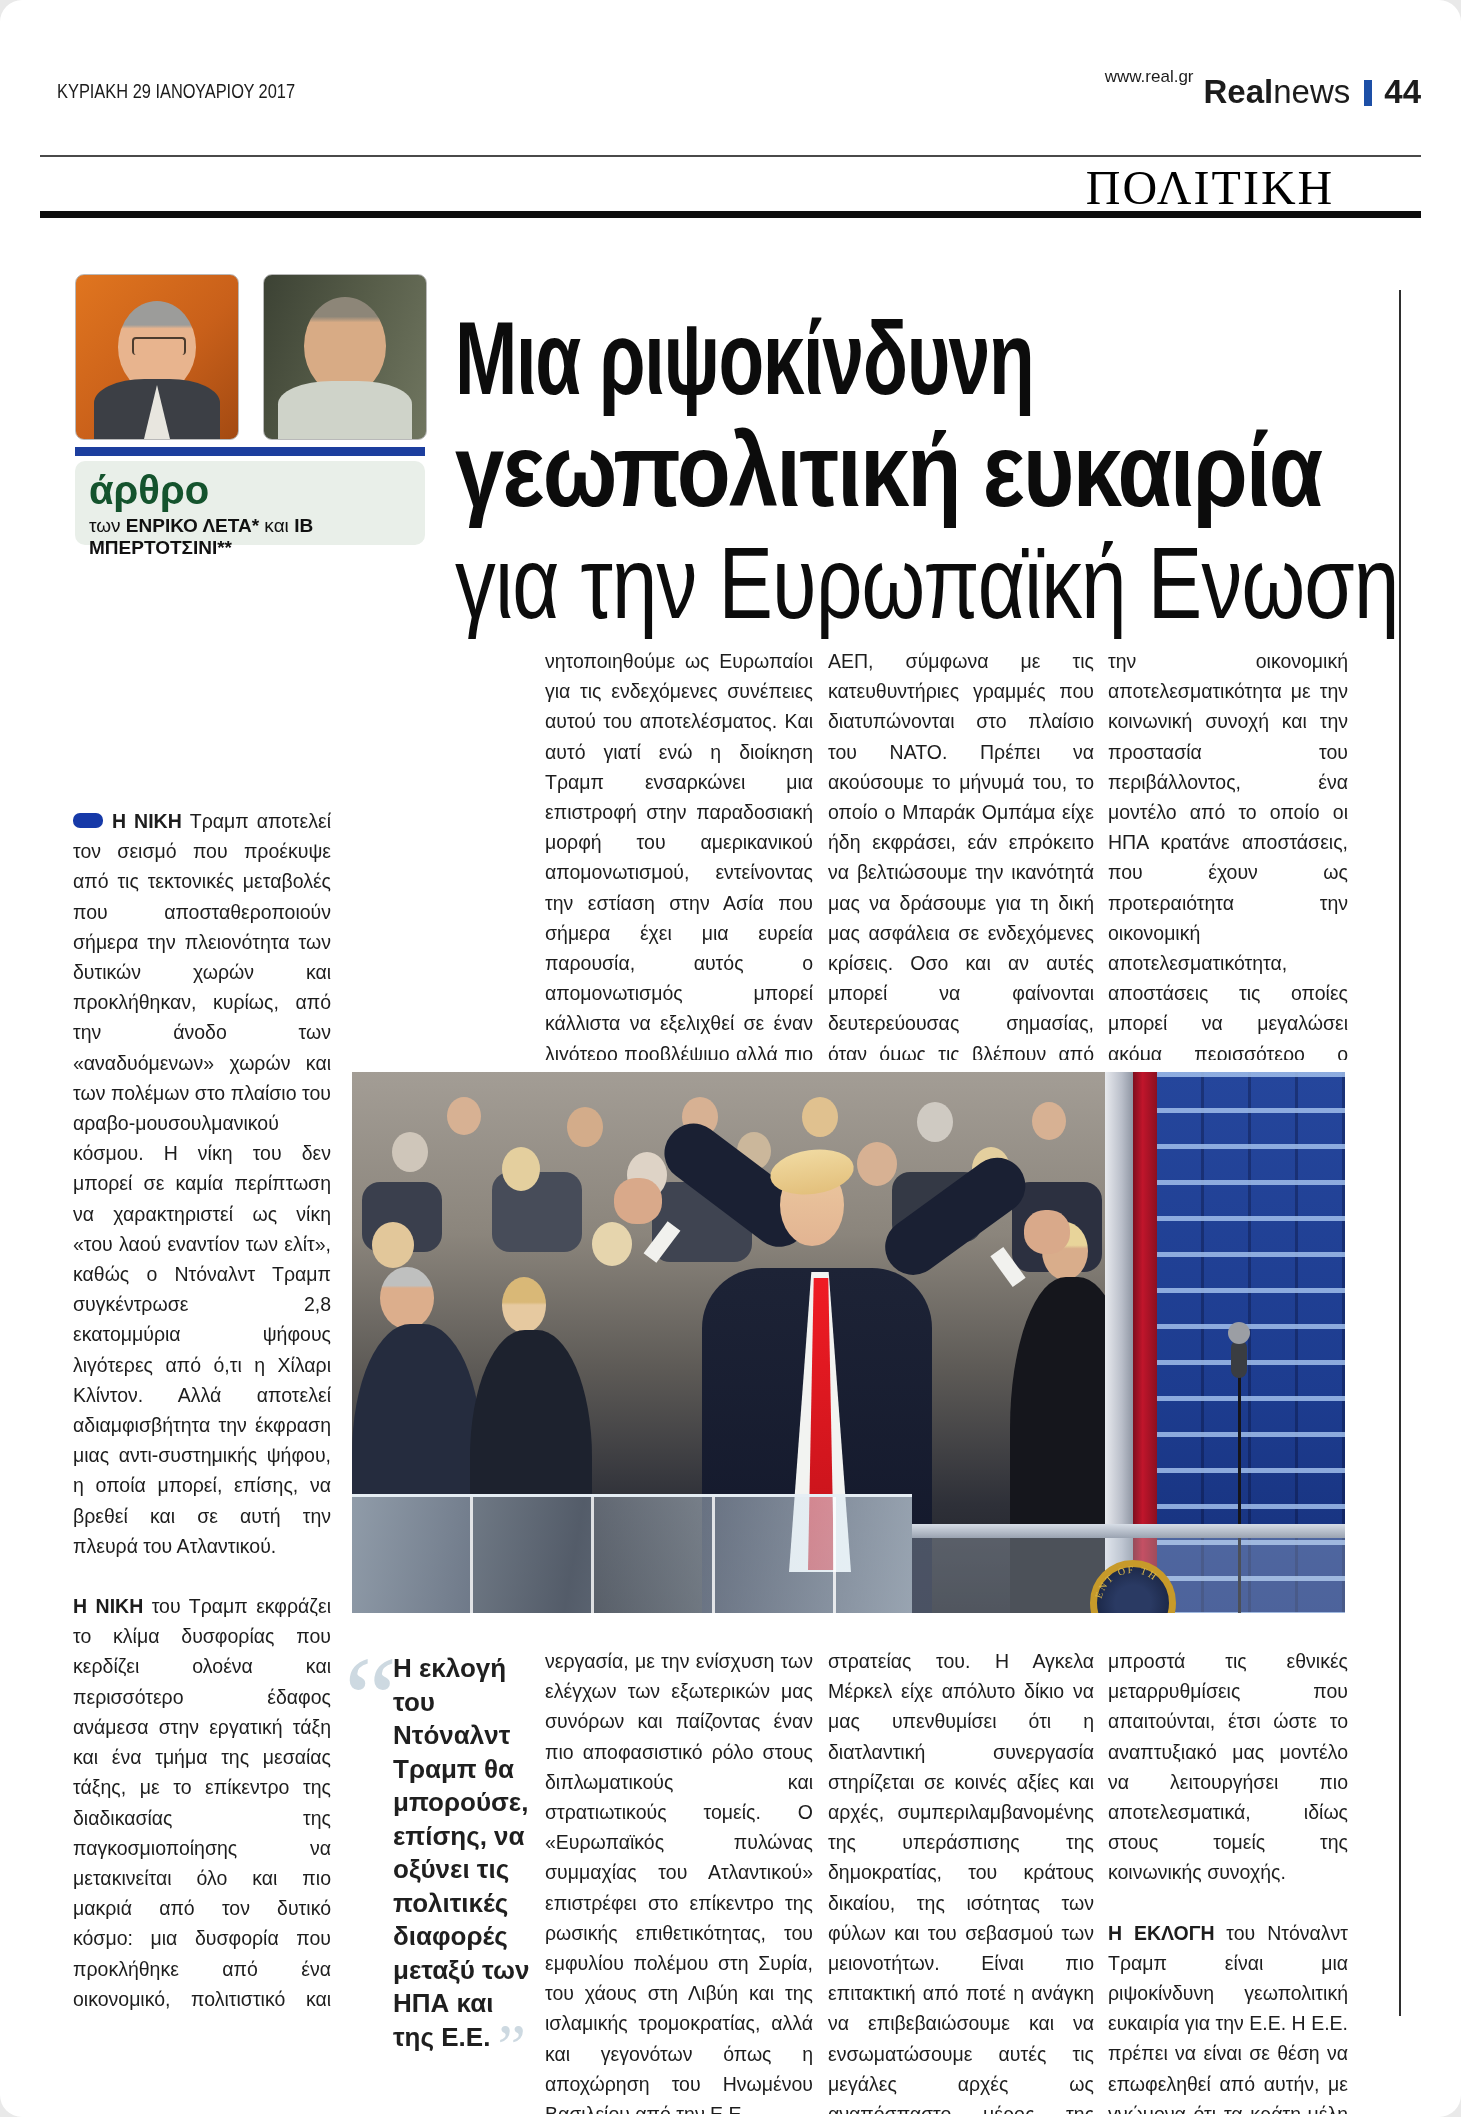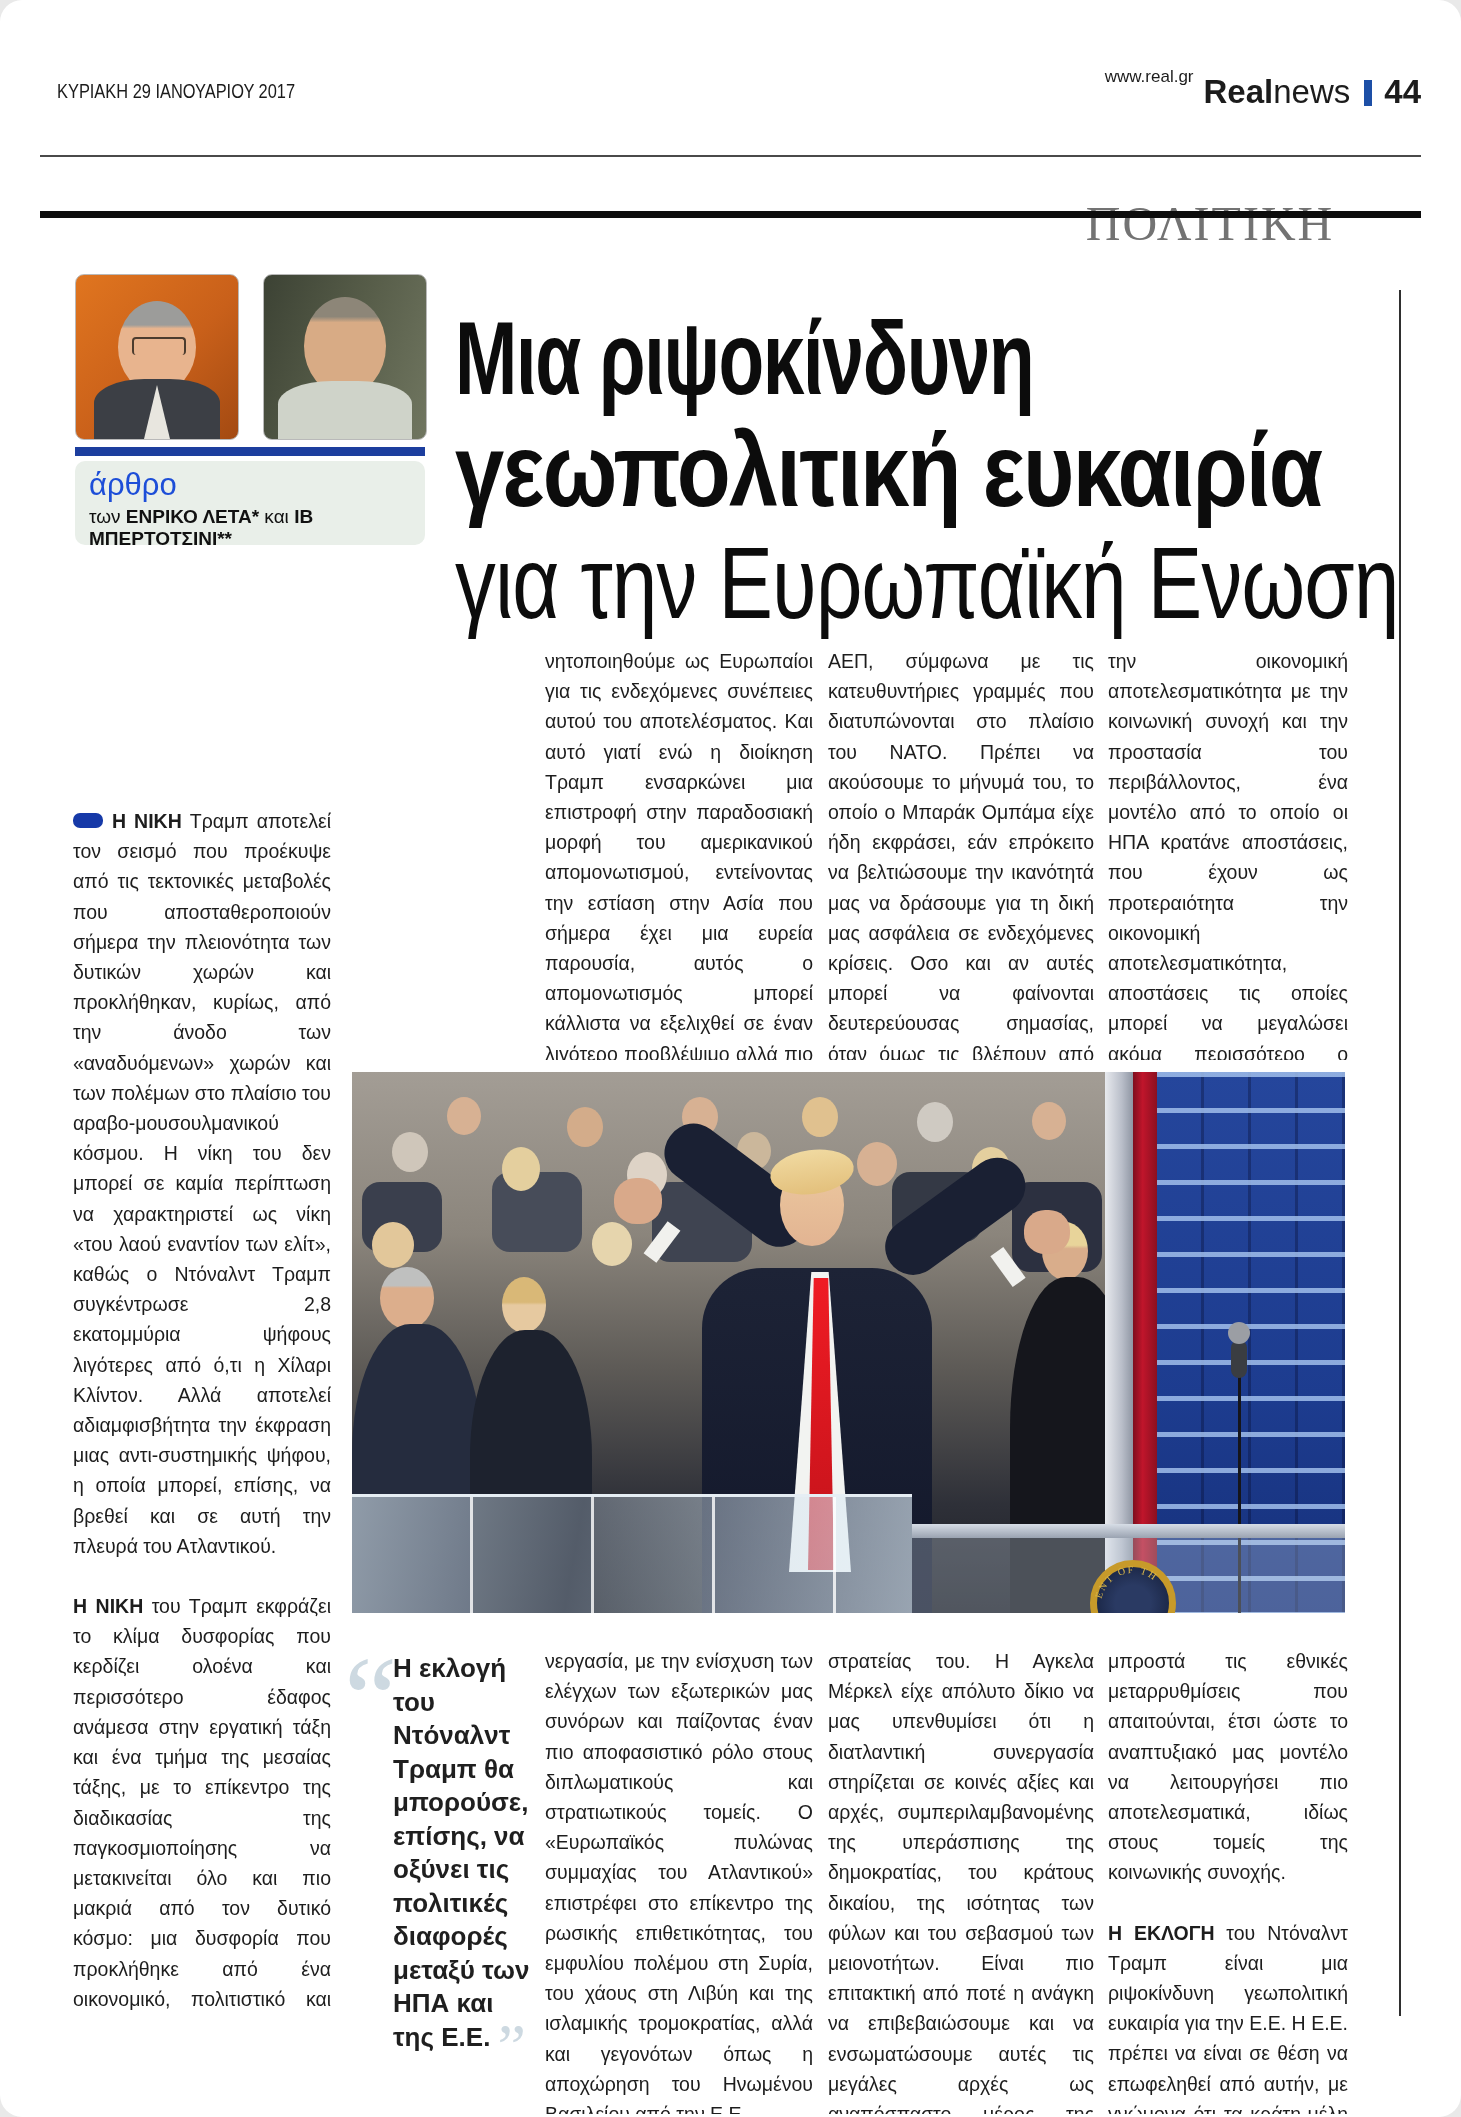--- a/index.html
+++ b/index.html
@@ -13,39 +13,39 @@
   .site-url{font-size:17px;font-weight:400;margin-bottom:21px;}
   .brand{font-size:33px;line-height:1;}
   .brand b{font-weight:700;}
   .brand span{font-weight:400;}
   .m-divider{width:8px;height:26px;background:#1d4fa6;margin:0 2px 2px 4px;}
   .page-num{font-size:33px;font-weight:700;line-height:1;}
   .rule1{left:40px;top:155px;width:1381px;height:2px;background:#4a4a4a;}
   .kicker-box{left:40px;top:162px;width:880px;height:49px;background:#e5ede8;}
   .kicker-box .lbl{position:absolute;right:18px;bottom:3px;font-size:31px;font-weight:700;color:#0d0d0d;}
   .section-title{left:1040px;top:160px;width:340px;text-align:center;
-      font-family:"Liberation Serif",serif;font-size:48px;color:#737373;letter-spacing:2px;margin-top:36px;}
+      font-family:"Liberation Serif",serif;font-size:48px;color:#000000;letter-spacing:2px;}
   .black-rule{left:40px;top:211px;width:1381px;height:7px;background:#0d0d0d;}
 
   
   .portrait{top:274px;width:162px;height:164px;border-radius:9px;overflow:hidden;border:1px solid #b9b9b9;}
   .portrait .head{position:absolute;border-radius:50%;}
   .portrait .body{position:absolute;border-radius:40% 40% 0 0;}
   .p1{left:75px;background:linear-gradient(135deg,#e0751f 0%,#c9601a 55%,#a34a12 100%);}
   .p1 .head{left:42px;top:26px;width:78px;height:92px;background:linear-gradient(#9c9c9a 26%,#e8b48e 30%);}
   .p1 .glasses{position:absolute;left:56px;top:62px;width:50px;height:16px;
        border-left:2px solid #4c3c2e;border-right:2px solid #4c3c2e;border-top:2px solid #4c3c2e;border-radius:4px;}
   .p1 .body{left:18px;top:104px;width:126px;height:60px;background:#3c3f45;}
   .p1 .shirt{position:absolute;left:68px;top:110px;width:26px;height:54px;background:#e8e6df;clip-path:polygon(50% 0,0 100%,100% 100%);}
   .p2{left:263px;background:linear-gradient(110deg,#3c4234 0%,#575d49 50%,#707660 100%);}
   .p2 .head{left:40px;top:22px;width:82px;height:98px;background:linear-gradient(#8d8678 20%,#d8ab85 26%);}
   .p2 .body{left:14px;top:106px;width:134px;height:58px;background:#cfd3c9;}
   .accent-bar{left:75px;top:447px;width:350px;height:9px;background:#1c3e9e;}
   .author-box{left:75px;top:461px;width:350px;height:84px;background:#e9efe9;border-radius:10px;padding:8px 14px;box-sizing:border-box;}
-  .author-box .type{font-size:31px;font-weight:400;line-height:1.05;color:#1d4ed8;}
+  .author-box .type{font-size:40px;font-weight:700;line-height:1.05;color:#14532d;}
   .author-box .byline{font-size:19px;margin-top:4px;color:#111;}
   .author-box .byline b{font-weight:700;}
   .footnotes{left:57px;top:560px;width:390px;font-size:17px;font-weight:700;line-height:23px;color:#101010;}
 
   
   .hl{left:455px;white-space:nowrap;line-height:1;transform-origin:left top;color:#0c0c0c;}
   .hl1{top:306px;font-size:104px;font-weight:700;letter-spacing:-2px;transform:scaleX(.72);}
   .hl2{top:418px;font-size:104px;font-weight:700;letter-spacing:-2px;transform:scaleX(.85);}
   .hl3{top:532px;font-size:102px;font-weight:400;letter-spacing:-1px;transform:scaleX(.80);}
 

